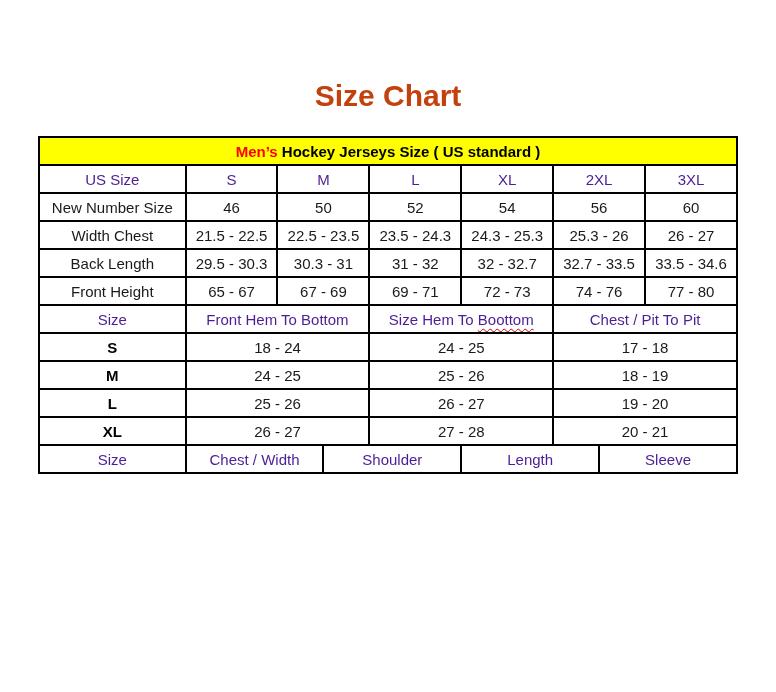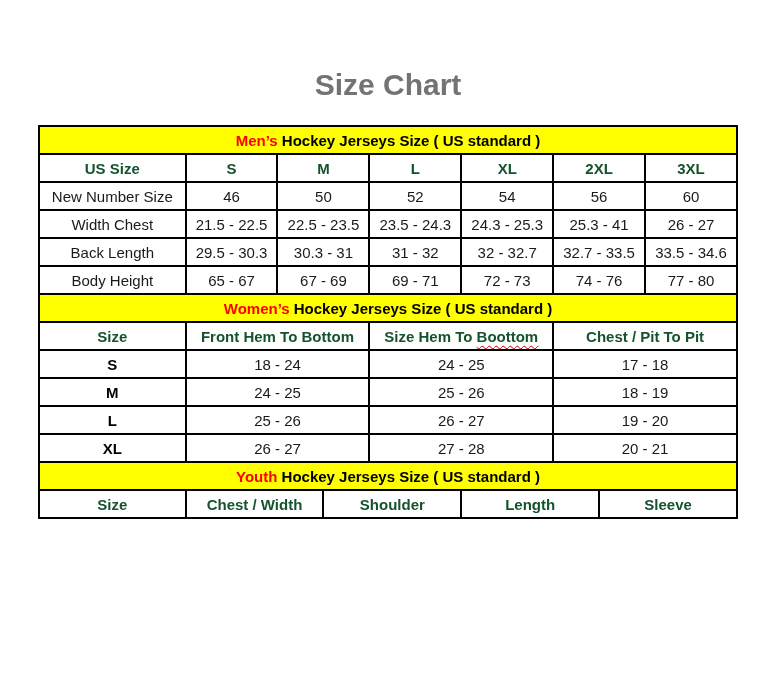--- a/index.html
+++ b/index.html
@@ -12,28 +12,28 @@
     font-family: "Liberation Sans", "DejaVu Sans", sans-serif;
     overflow: hidden;
   }
   .page {
     position: relative;
     width: 776px;
     height: 692px;
     background: #ffffff;
   }
   .page-title {
-    margin: 4px;
+    margin: 15px;
     padding-top: 66px;
     height: 121px;
     text-align: center;
     font-size: 30px;
     line-height: 30px;
     font-weight: bold;
-    color: #737373;
+    color: #c2410c;
     letter-spacing: 0px;
   }
   .tables-wrap {
     position: absolute;
     left: 38px;
     top: 121px;
     width: 700px;
   }
   table.size-table {
     border-collapse: collapse;
@@ -58,22 +58,22 @@
     background: #FFFF00;
     height: 38px;
     font-size: 17px;
     font-weight: bold;
     color: #000000;
   }
   td.section-header .accent {
     color: #FF0000;
   }
   tr.head-row th {
-    font-weight: bold;
-    color: #14532d;
+    font-weight: normal;
+    color: #4c1d95;
     text-align: center;
   }
   td.row-label-bold {
     font-weight: bold;
     color: #000000;
   }
   td.row-label {
     font-weight: normal;
   }
   .misspell {
@@ -129,55 +129,52 @@
         <td>54</td>
         <td>56</td>
         <td>60</td>
       </tr>
       <tr>
         <td class="row-label">Width Chest</td>
         <td>21.5 - 22.5</td>
         <td>22.5 - 23.5</td>
         <td>23.5 - 24.3</td>
         <td>24.3 - 25.3</td>
-        <td>25.3 - 41</td>
+        <td>25.3 - 26</td>
         <td>26 - 27</td>
       </tr>
       <tr>
         <td class="row-label">Back Length</td>
         <td>29.5 - 30.3</td>
         <td>30.3 - 31</td>
         <td>31 - 32</td>
         <td>32 - 32.7</td>
         <td>32.7 - 33.5</td>
         <td>33.5 - 34.6</td>
       </tr>
       <tr>
-        <td class="row-label">Body Height</td>
+        <td class="row-label">Front Height</td>
         <td>65 - 67</td>
         <td>67 - 69</td>
         <td>69 - 71</td>
         <td>72 - 73</td>
         <td>74 - 76</td>
         <td>77 - 80</td>
       </tr>
       </tbody>
     </table>
 
     <table class="size-table t-womens">
       <colgroup>
         <col class="c-label">
           <col class="c-val">
           <col class="c-val">
           <col class="c-val">
       </colgroup>
       <tbody>
-      <tr>
-        <td colspan="4" class="section-header"><span class="accent">Women’s</span> <span>Hockey Jerseys Size ( US standard )</span></td>
-      </tr>
       <tr class="head-row">
         <th>Size</th>
         <th>Front Hem To Bottom</th>
         <th><span>Size Hem To</span> <span class="misspell">Boottom</span></th>
         <th>Chest / Pit To Pit</th>
       </tr>
       <tr>
         <td class="row-label-bold">S</td>
         <td>18 - 24</td>
         <td>24 - 25</td>
@@ -206,23 +203,20 @@
 
     <table class="size-table t-youth">
       <colgroup>
         <col class="c-label">
           <col class="c-val">
           <col class="c-val">
           <col class="c-val">
           <col class="c-val">
       </colgroup>
       <tbody>
-      <tr>
-        <td colspan="5" class="section-header"><span class="accent">Youth</span> <span>Hockey Jerseys Size ( US standard )</span></td>
-      </tr>
       <tr class="head-row">
         <th>Size</th>
         <th>Chest / Width</th>
         <th>Shoulder</th>
         <th>Length</th>
         <th>Sleeve</th>
       </tr>
       </tbody>
     </table>
 

